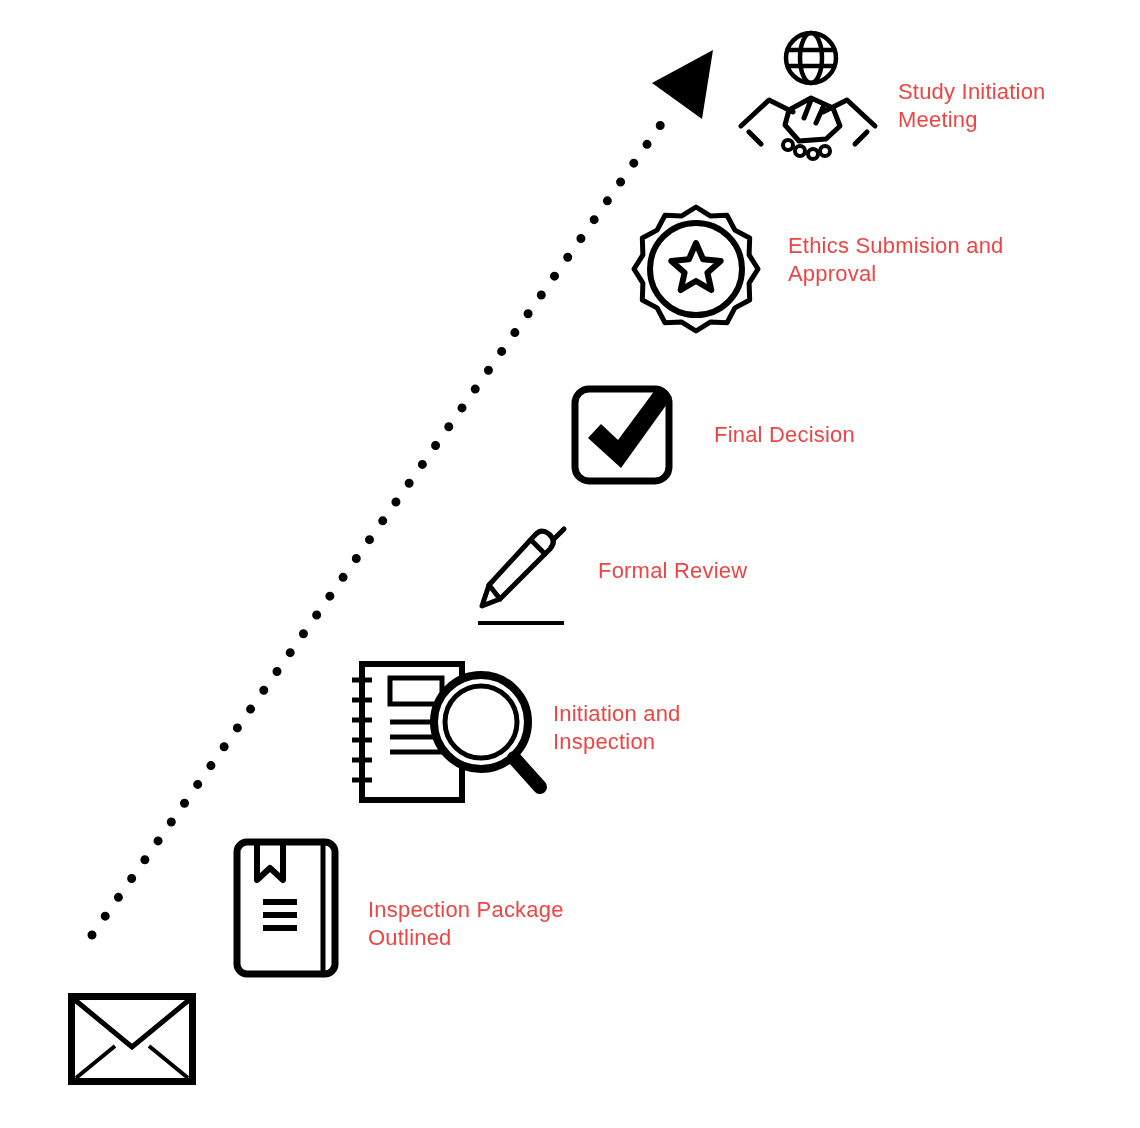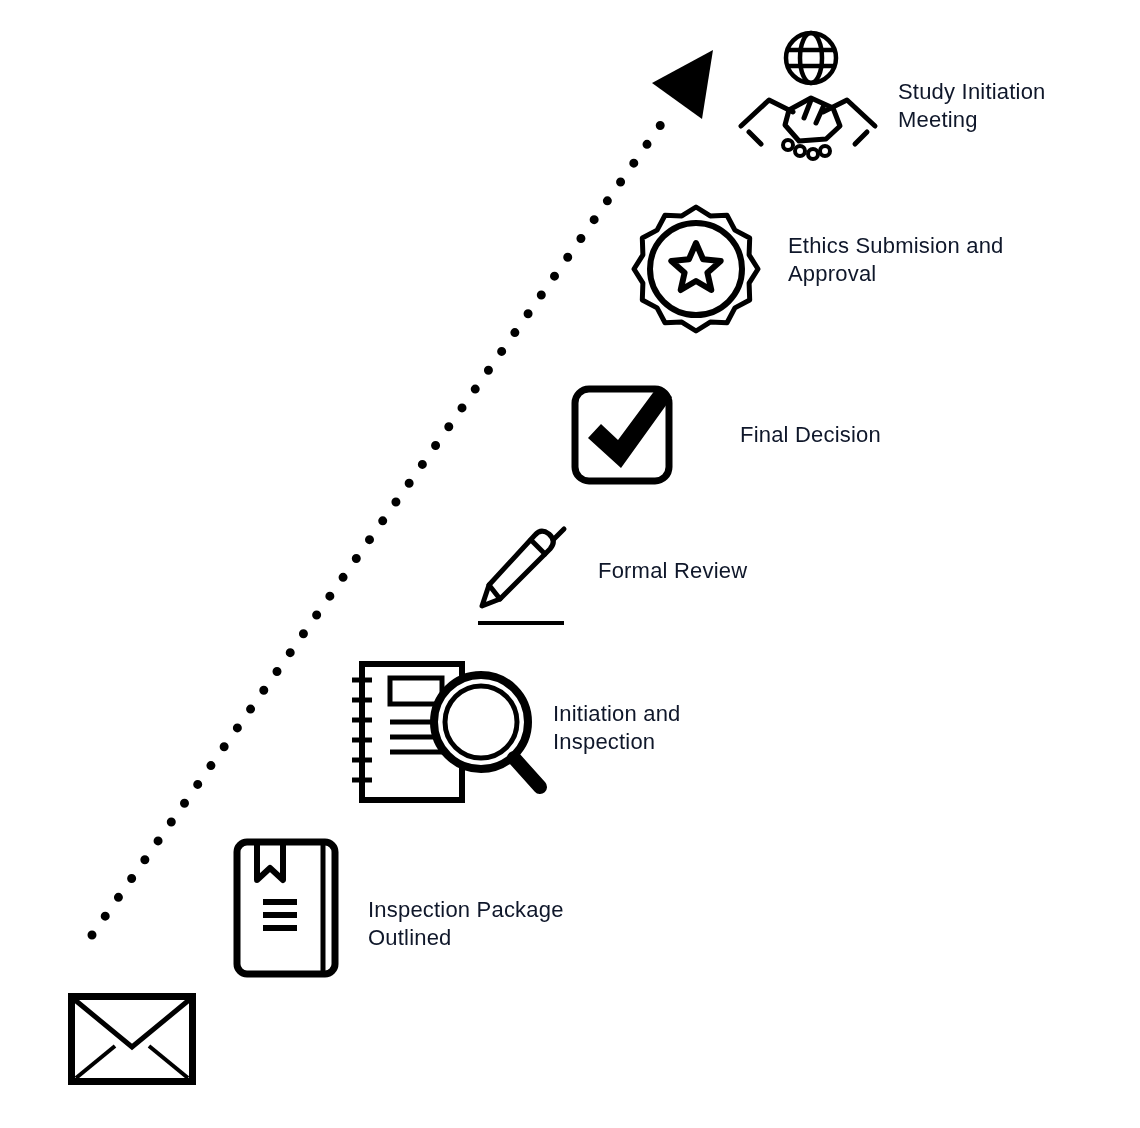--- a/index.html
+++ b/index.html
@@ -8,21 +8,21 @@
     width:1140px;height:1128px;
     background:#ffffff;
     font-family:"Liberation Sans", sans-serif;
     overflow:hidden;
   }
   .icon{position:absolute;}
   .step-label{
     position:absolute;
     font-size:22px;
     line-height:28px;
-    color:#0f172a;
+    color:#ef4444;
     letter-spacing:0.2px;
   }
   #arrow-layer{position:absolute;left:0;top:0;}
 </style>
 </head>
 <body>
 
 <div id="canvas">
 
   <svg id="arrow-layer" width="1140" height="1128" viewBox="0 0 1140 1128">
@@ -77,21 +77,21 @@
       <line x1="82" y1="17" x2="92" y2="7"></line>
     </g>
     <line x1="6" y1="101" x2="92" y2="101" stroke="#000" stroke-width="4"></line>
   </svg>
   <div class="step-label" style="left:598px;top:557px;width:220px">Formal Review</div>
 
   <svg class="icon" style="left:568px;top:376px" width="112" height="112" viewBox="0 0 112 112">
     <rect x="7" y="13" width="94" height="92" rx="14" fill="none" stroke="#000" stroke-width="7"></rect>
     <path d="M20 62 L33 48 L50 64 L90 10 L104 21 L53 92 Z" fill="#000"></path>
   </svg>
-  <div class="step-label" style="left:740px;top:421px;width:220px">Final Decision</div>
+  <div class="step-label" style="left:714px;top:421px;width:220px">Final Decision</div>
 
   <svg class="icon" style="left:630px;top:203px" width="132" height="132" viewBox="0 0 132 132">
     <polygon points="128,66 119.1,80.2 119.7,97 104.9,104.9 97,119.7 80.2,119.1 66,128 51.8,119.1 35,119.7 27.1,104.9 12.3,97 12.9,80.2 4,66 12.9,51.8 12.3,35 27.1,27.1 35,12.3 51.8,12.9 66,4 80.2,12.9 97,12.3 104.9,27.1 119.7,35 119.1,51.8" fill="none" stroke="#000" stroke-width="5" stroke-linejoin="round"></polygon>
     <circle cx="66" cy="66" r="46" fill="none" stroke="#000" stroke-width="6"></circle>
     <path d="M66 40 L73.1 56.3 L90.7 58 L77.4 69.7 L81.3 87 L66 78 L50.7 87 L54.6 69.7 L41.3 58 L58.9 56.3 Z" fill="none" stroke="#000" stroke-width="6" stroke-linejoin="round"></path>
   </svg>
   <div class="step-label" style="left:788px;top:232px;width:230px">Ethics Submision and Approval</div>
 
   <svg class="icon" style="left:733px;top:28px" width="150" height="140" viewBox="0 0 150 140">
     <g fill="none" stroke="#000" stroke-width="4.5">

